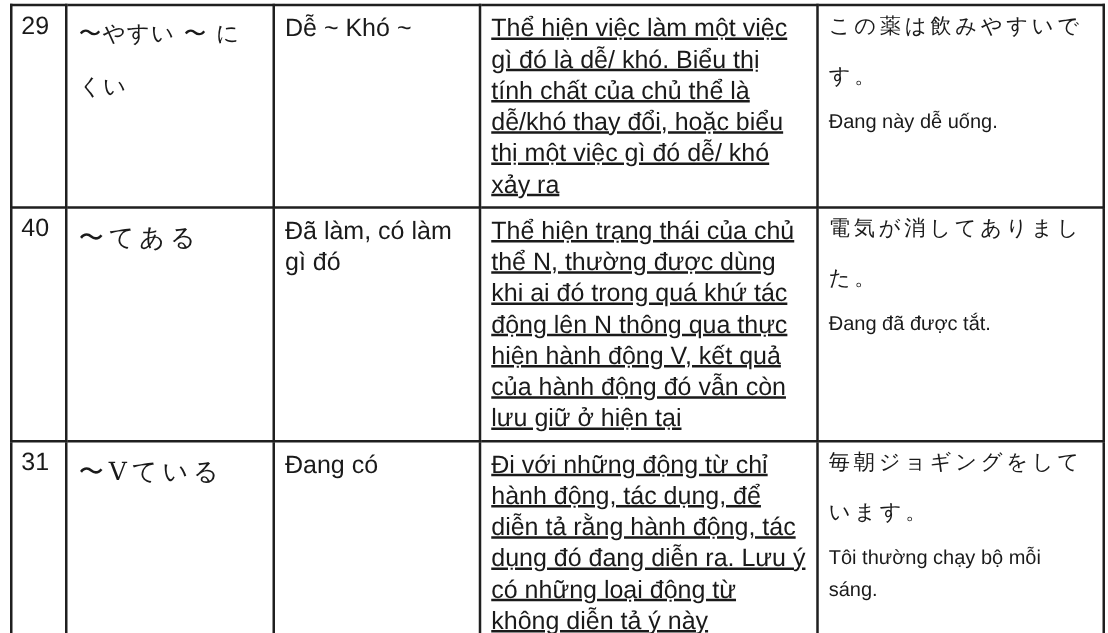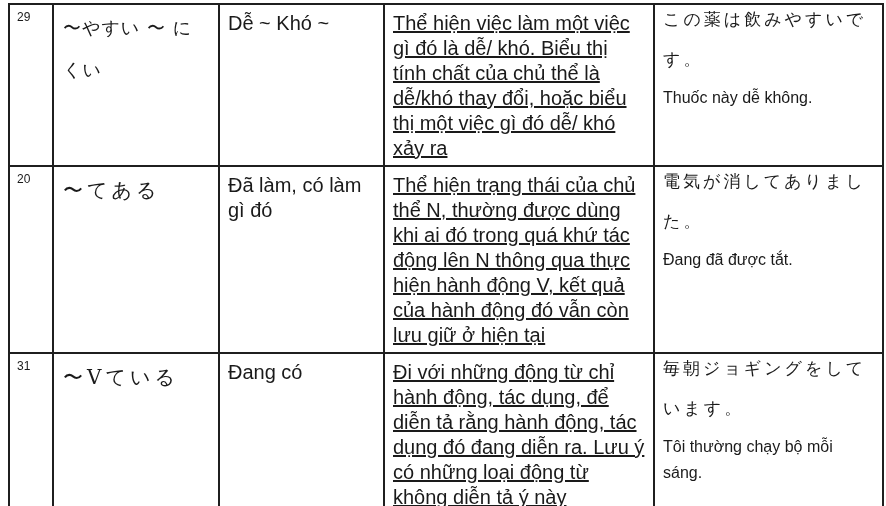--- a/index.html
+++ b/index.html
@@ -25,21 +25,21 @@
     vertical-align: top;
     padding: 4px 8px;
     overflow: hidden;
   }
   tr.row-cont  { height: 94px; }
   tr.row-29    { height: 121px; }
   tr.row-30    { height: 150px; }
   tr.row-31    { height: 135px; }
 
   td.cell-num {
-    font-size: 12px;
+    font-size: 20px;
     padding-left: 7px;
     padding-top: 5px;
   }
   td.cell-grammar {
     font-family: "DejaVu Serif", "Liberation Serif", serif;
     font-size: 20px;
     letter-spacing: 4px;
     line-height: 42px;
     padding-top: 2px;
     padding-left: 9px;
@@ -58,21 +58,21 @@
     line-height: 25px;
     padding-top: 6px;
     text-decoration: underline;
   }
   td.cell-example {
     font-size: 16px;
     padding-top: 0;
   }
   p { margin: 0; }
   p.jp {
-    font-family: Liberation Mono, monospace;
+    font-family: Liberation Serif, serif;
     font-size: 17px;
     letter-spacing: 3px;
     line-height: 40px;
     margin-top: -4px;
     margin-bottom: 4px;
   }
   p.vi {
     font-size: 16px;
     line-height: 26px;
   }
@@ -96,26 +96,26 @@
     <tbody>
 
 
       <tr class="row-29">
         <td class="cell-num">29</td>
         <td class="cell-grammar compact">〜やすい 〜 にくい</td>
         <td class="cell-meaning">Dễ ~ Khó ~</td>
         <td class="cell-expl">Thể hiện việc làm một việc gì đó là dễ/ khó. Biểu thị tính chất của chủ thể là dễ/khó thay đổi, hoặc biểu thị một việc gì đó dễ/ khó xảy ra</td>
         <td class="cell-example">
           <p class="jp">この薬は飲みやすいです。</p>
-          <p class="vi">Thuốc này dễ không.</p>
+          <p class="vi">Đang này dễ uống.</p>
         </td>
       </tr>
 
       <tr class="row-30">
-        <td class="cell-num">20</td>
+        <td class="cell-num">40</td>
         <td class="cell-grammar">〜てある</td>
         <td class="cell-meaning">Đã làm, có làm gì đó</td>
         <td class="cell-expl">Thể hiện trạng thái của chủ thể N, thường được dùng khi ai đó trong quá  khứ tác động lên N thông qua thực hiện hành động V, kết quả của hành động đó vẫn còn lưu giữ ở hiện tại</td>
         <td class="cell-example">
           <p class="jp">電気が消してありました。</p>
           <p class="vi">Đang đã được tắt.</p>
         </td>
       </tr>
 
       <tr class="row-31">

